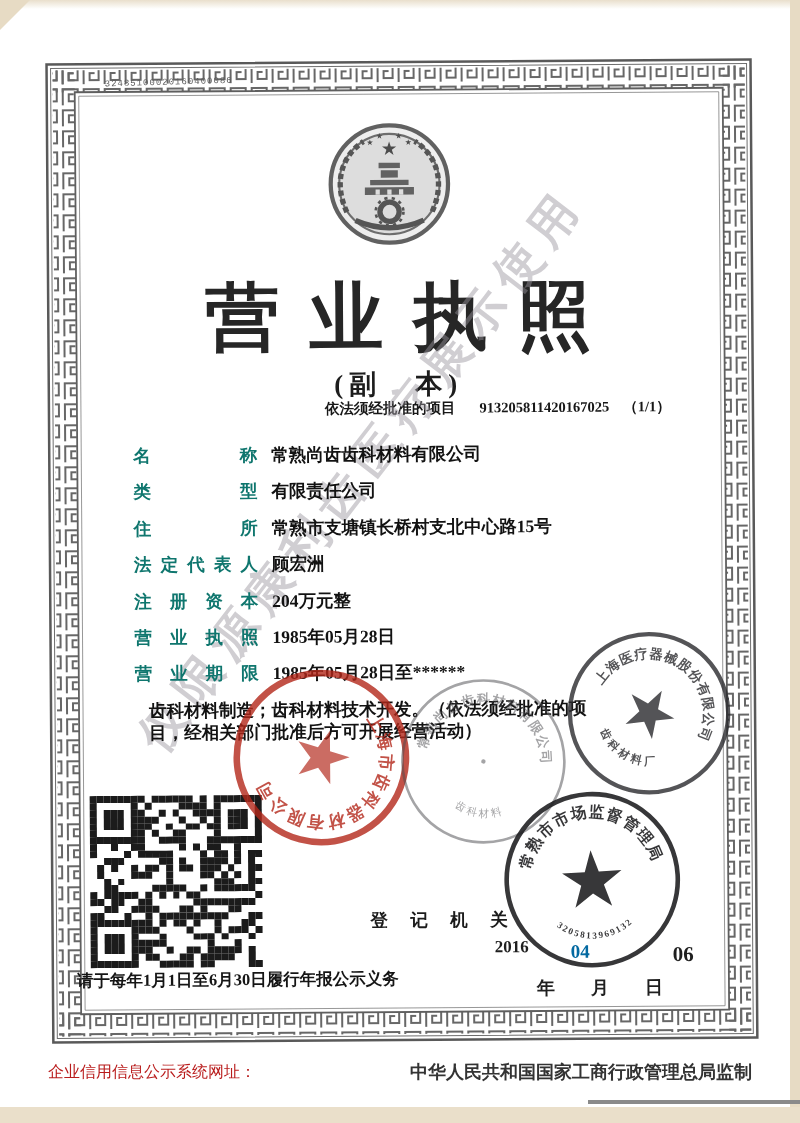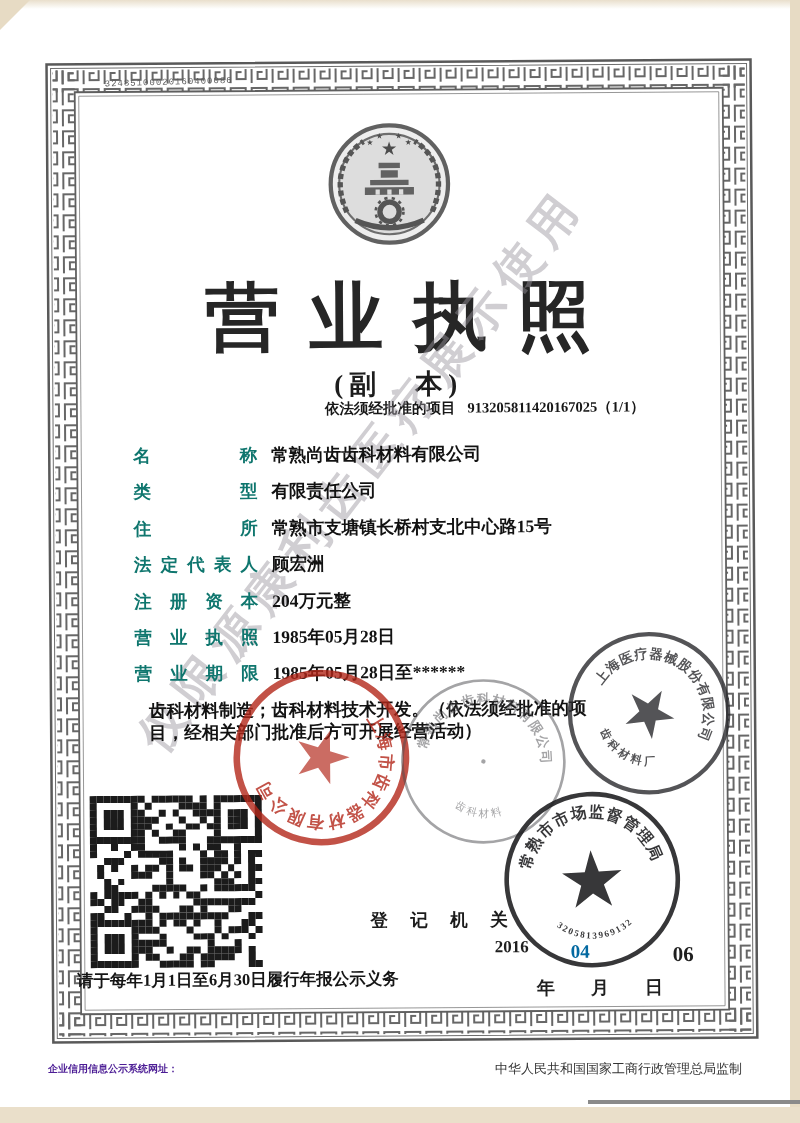--- a/index.html
+++ b/index.html
@@ -19,22 +19,22 @@
   .serial{position:absolute;left:108px;top:76px;font-size:9px;color:#5c5c5c;
           letter-spacing:1px;transform:rotate(-1.2deg);font-family:"Liberation Mono",monospace;}
 
   .emblem{position:absolute;left:328px;top:120px;width:128px;height:128px;opacity:.88;}
 
   .title{position:absolute;left:0;top:268px;width:100%;text-align:center;font-size:74px;
          font-weight:700;letter-spacing:30px;text-indent:30px;color:#262626;}
   .subtitle{position:absolute;left:0;top:366px;width:100%;text-align:center;font-size:27px;
             font-weight:700;letter-spacing:6px;color:#1d1d1d;}
   .credit{position:absolute;left:326px;top:399px;font-size:14.5px;font-weight:700;color:#171717;white-space:nowrap;}
-  .credit .code{margin-left:12px;}
-  .credit .pnote{}
+  .credit .code{margin-left:24px;}
+  .credit .pnote{margin-left:14px;}
 
   .fields{position:absolute;left:134px;top:444px;width:600px;}
   .row{display:flex;margin-bottom:14.5px;font-size:17.5px;font-weight:700;line-height:1.25;}
   .flabel{display:inline-block;width:124px;flex:0 0 124px;text-align:justify;text-align-last:justify;color:#0f766e;}
   .fvalue{margin-left:14px;width:462px;color:#121212;}
 
   .watermark{position:absolute;left:148px;top:712px;font-size:47px;font-weight:700;
              letter-spacing:11px;color:rgba(152,149,158,.46);white-space:nowrap;
              transform:rotate(-52deg);transform-origin:0 50%;font-family:"Liberation Sans",sans-serif;}
 
@@ -46,22 +46,22 @@
   .stamp{position:absolute;}
 
   .registrar{position:absolute;left:368px;top:908px;font-size:17.5px;font-weight:700;letter-spacing:9px;color:#1b1b1b;}
   .date-y{position:absolute;left:492px;top:938px;font-size:17px;font-weight:600;}
   .date-m{position:absolute;left:568px;top:942px;font-size:19px;font-weight:600;color:#0369a1;}
   .date-d{position:absolute;left:630px;top:944px;font-size:21px;font-weight:600;margin-left:40px;}
   .ymd{position:absolute;left:534px;top:977px;display:flex;gap:36px;font-size:18px;font-weight:700;}
 
   .annual-note{position:absolute;left:74px;top:968px;font-size:16.5px;font-weight:700;color:#151515;}
 
-  .footer-left{position:absolute;left:48px;top:1062px;font-size:10px;font-weight:700;color:#4c1d95;}
-  .footer-right{position:absolute;right:58px;top:1060px;font-size:13px;font-weight:400;color:#333;}
+  .footer-left{position:absolute;left:48px;top:1062px;font-size:16px;font-weight:400;color:#b91c1c;}
+  .footer-right{position:absolute;right:48px;top:1060px;font-size:18px;font-weight:700;color:#333;}
 </style>
 </head>
 <body>
 
 <div class="sheet">
   <div class="tilt">
 
     <svg class="frame" width="800" height="1123">
       <defs>
         <pattern id="meander" width="21" height="21" patternUnits="userSpaceOnUse">

